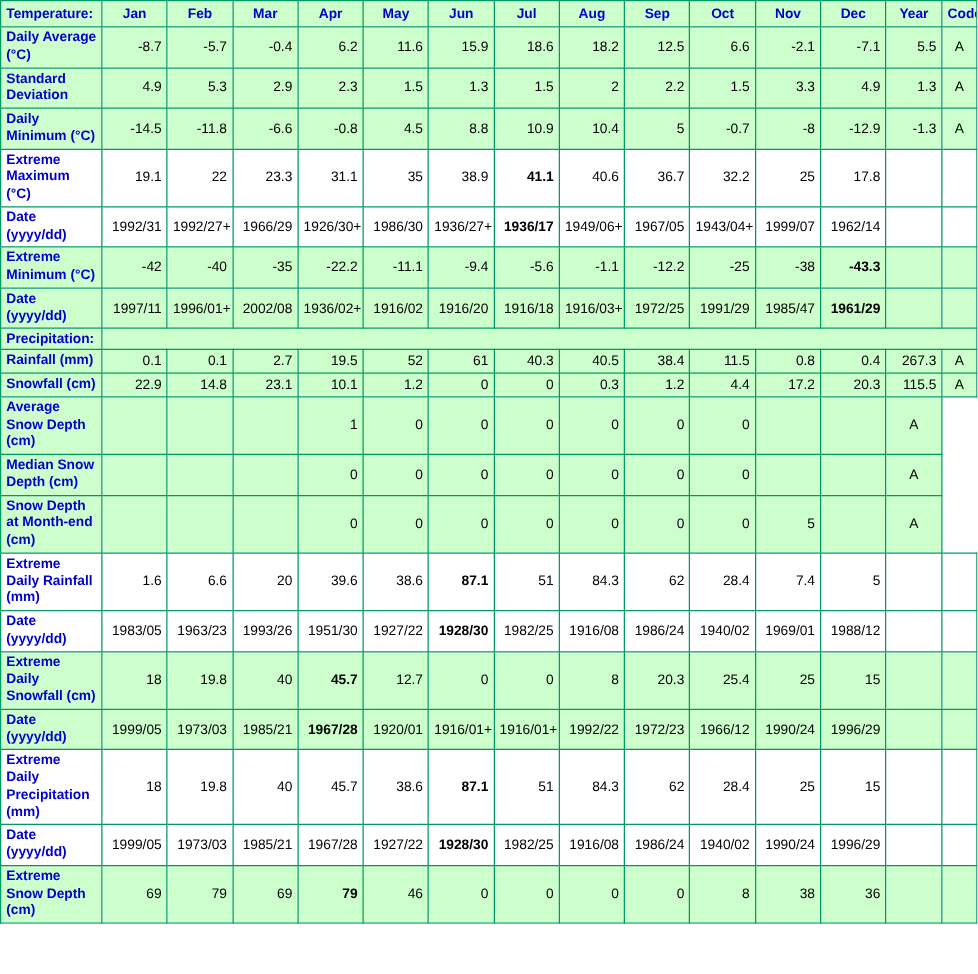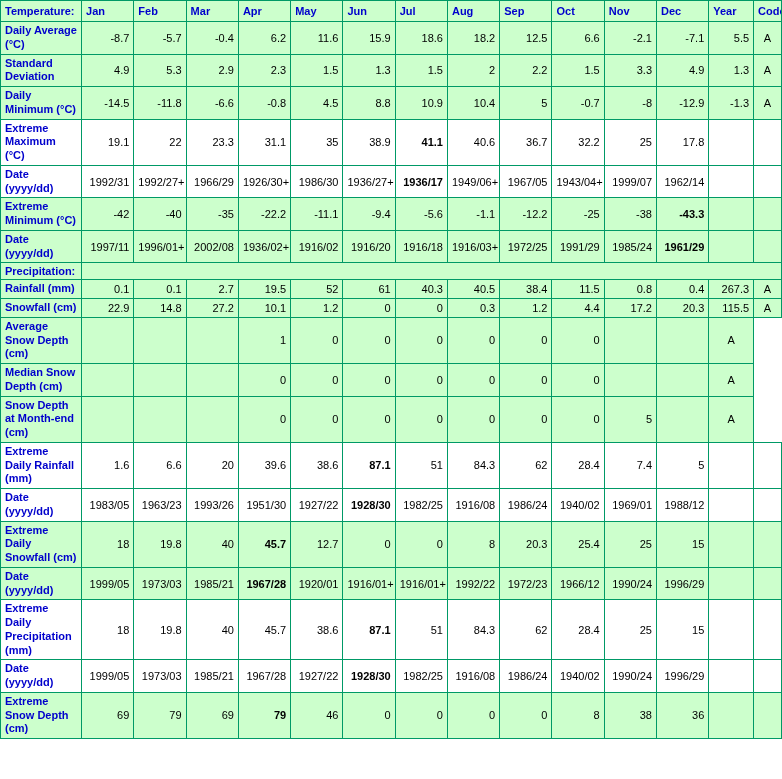--- a/index.html
+++ b/index.html
@@ -22,21 +22,21 @@
     padding: 2px 4px;
     font-size: 11px;
     vertical-align: middle;
     overflow: hidden;
   }
   
   tr.header-row th {
     background: #ccffcc;
     color: #0000cc;
     font-weight: bold;
-    text-align: left;
+    text-align: center;
     height: 16px;
   }
   tr.header-row th.label-head {
     text-align: left;
     color: #0000cc;
   }
   
   td.section-label {
     background: #ccffcc;
     color: #0000cc;
@@ -221,21 +221,21 @@
         <td class="val">1997/11</td>
         <td class="val">1996/01+</td>
         <td class="val">2002/08</td>
         <td class="val">1936/02+</td>
         <td class="val">1916/02</td>
         <td class="val">1916/20</td>
         <td class="val">1916/18</td>
         <td class="val">1916/03+</td>
         <td class="val">1972/25</td>
         <td class="val">1991/29</td>
-        <td class="val">1985/24</td>
+        <td class="val">1985/47</td>
         <td class="val bold-val">1961/29</td>
         <td class="val">&nbsp;</td>
         <td class="code">&nbsp;</td>
       </tr>
       <tr>
         <td class="section-label">Precipitation:</td>
         <td class="section-fill" colspan="14">&nbsp;</td>
       </tr>
       <tr class="shade">
         <td class="row-label">Rainfall (mm)</td>
@@ -251,21 +251,21 @@
         <td class="val">11.5</td>
         <td class="val">0.8</td>
         <td class="val">0.4</td>
         <td class="val">267.3</td>
         <td class="code">A</td>
       </tr>
       <tr class="shade">
         <td class="row-label">Snowfall (cm)</td>
         <td class="val">22.9</td>
         <td class="val">14.8</td>
-        <td class="val">27.2</td>
+        <td class="val">23.1</td>
         <td class="val">10.1</td>
         <td class="val">1.2</td>
         <td class="val">0</td>
         <td class="val">0</td>
         <td class="val">0.3</td>
         <td class="val">1.2</td>
         <td class="val">4.4</td>
         <td class="val">17.2</td>
         <td class="val">20.3</td>
         <td class="val">115.5</td>

